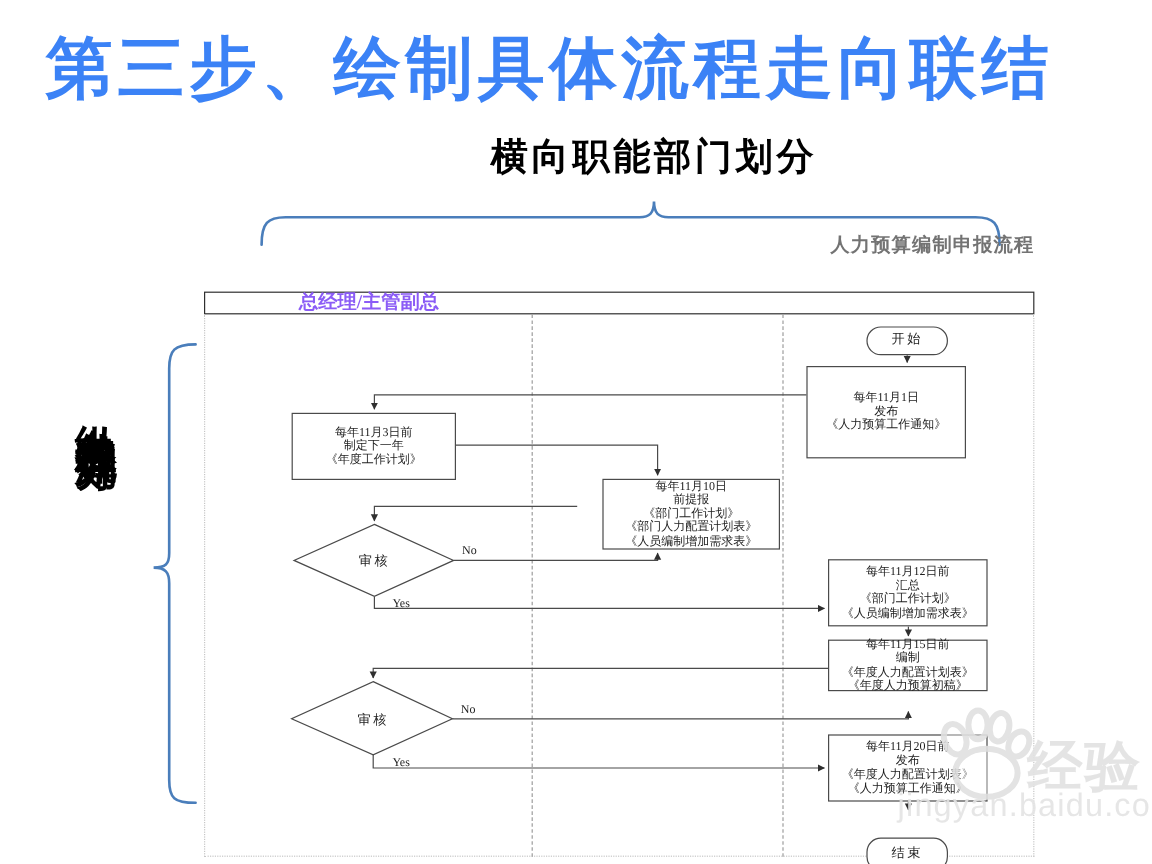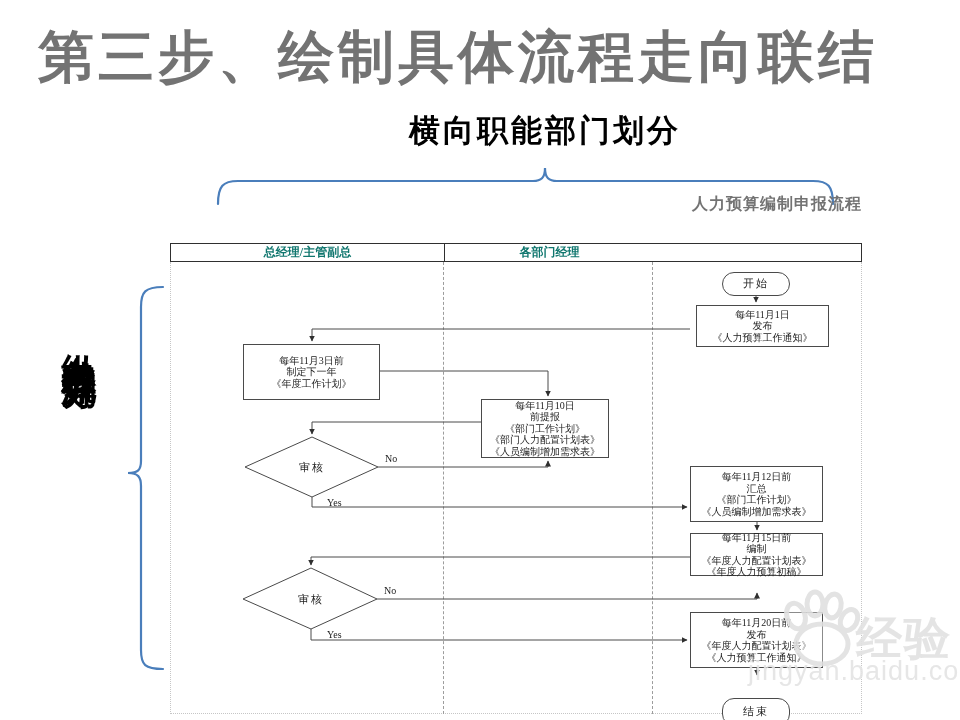--- a/index.html
+++ b/index.html
@@ -1,35 +1,35 @@
 <!DOCTYPE html>
 <html><head>
 <meta charset="utf-8">
 <style>
   html,body{margin:0;padding:0;}
   body{width:960px;height:720px;background:#ffffff;overflow:hidden;position:relative;
        font-family:"Liberation Sans", sans-serif;}
   .abs{position:absolute;}
 
   .main-title{left:38px;top:20px;width:900px;font-size:56px;font-weight:900;
-              color:#737373;letter-spacing:4px;white-space:nowrap;
+              color:#3b82f6;letter-spacing:4px;white-space:nowrap;
               font-family:"Liberation Sans", sans-serif;}
   .subtitle{left:0;top:110px;width:1090px;text-align:center;font-size:31px;font-weight:900;
             color:#000;letter-spacing:3px;}
   .vertical-label{left:52px;top:326px;writing-mode:vertical-rl;text-orientation:upright;
                   font-size:35px;font-weight:900;color:#000;letter-spacing:3px;line-height:54px;}
 
   .chart-title{left:170px;top:194px;width:692px;text-align:right;font-size:16px;
                font-weight:bold;color:#737373;font-family:"Liberation Serif", serif;letter-spacing:1px;}
 
   
   .lane-header{left:170px;top:243px;width:692px;height:19px;display:flex;
                border:1.5px solid #2f2f2f;box-sizing:border-box;background:#fff;}
   .lane-header .cell{height:100%;display:flex;align-items:center;justify-content:center;
-                     font-size:12px;font-weight:bold;color:#0f766e;
+                     font-size:16px;font-weight:bold;color:#8b5cf6;
                      font-family:"Liberation Serif", serif;}
   .lane-header .cell + .cell{border-left:1px solid #2f2f2f;}
   .c1{width:273px;} .c2{width:209px;} .c3{flex:1;}
   .lane-body{left:170px;top:262px;width:692px;height:452px;box-sizing:border-box;
              border-left:1px dotted #c6c6c6;border-right:1px dotted #c6c6c6;
              border-bottom:1px dotted #c6c6c6;}
   .lane-divider{top:262px;width:0;height:452px;border-left:1px dashed #9d9d9d;}
 
   
   .node{box-sizing:border-box;border:1px solid #4a4a4a;background:#fff;color:#1c1c1c;
@@ -57,21 +57,20 @@
 <svg class="overlay" width="960" height="720">
   <path d="M218,204 C218,186 223,181 238,181 L533,181 C541,181 545,178 545,168
            C545,178 549,181 557,181 L813,181 C828,181 833,186 833,204" fill="none" stroke="#4a7ebb" stroke-width="2.2" stroke-linecap="round"></path>
   <path d="M163,287 C145,287 141,292 141,307 L141,461 C141,470 138,473 128,473
            C138,473 141,477 141,486 L141,650 C141,665 145,669 163,669" fill="none" stroke="#4a7ebb" stroke-width="2.2" stroke-linecap="round"></path>
 </svg>
 
 <div class="abs chart-title">人力预算编制申报流程</div>
 <div class="abs lane-header">
   <div class="cell c1">总经理/主管副总</div>
-  <div class="cell c2">各部门经理</div>
 </div>
 <div class="abs lane-body"></div>
 <div class="abs lane-divider" style="left:443px;"></div>
 <div class="abs lane-divider" style="left:652px;"></div>
 
 <svg class="overlay" width="960" height="720">
   <defs>
     <marker id="arr" markerWidth="8" markerHeight="8" refX="5.5" refY="3" orient="auto">
       <path d="M0,0 L6,3 L0,6 Z" fill="#2f2f2f"></path>
     </marker>
@@ -94,33 +93,33 @@
   <g font-family="Liberation Serif, serif" font-size="10" fill="#222">
     <text x="385" y="462">No</text>
     <text x="327" y="506">Yes</text>
     <text x="384" y="594">No</text>
     <text x="327" y="638">Yes</text>
   </g>
 </svg>
 
 <div class="abs node stadium" style="left:722px;top:272px;width:68px;height:24px;">开始</div>
 
-<div class="abs node" style="left:696px;top:305px;width:133px;height:42px;">
+<div class="abs node" style="left:672px;top:305px;width:133px;height:77px;">
   <div>每年11月1日</div>
   <div>发布</div>
   <div>《人力预算工作通知》</div>
 </div>
 
 <div class="abs node" style="left:243px;top:344px;width:137px;height:56px;">
   <div>每年11月3日前</div>
   <div>制定下一年</div>
   <div>《年度工作计划》</div>
 </div>
 
-<div class="abs node" style="left:481px;top:399px;width:128px;height:59px;">
+<div class="abs node" style="left:502px;top:399px;width:148px;height:59px;">
   <div>每年11月10日</div>
   <div>前提报</div>
   <div>《部门工作计划》</div>
   <div>《部门人力配置计划表》</div>
   <div>《人员编制增加需求表》</div>
 </div>
 
 <div class="abs diamond-label" style="left:282px;top:460px;width:60px;">审核</div>
 
 <div class="abs node" style="left:690px;top:466px;width:133px;height:56px;">

